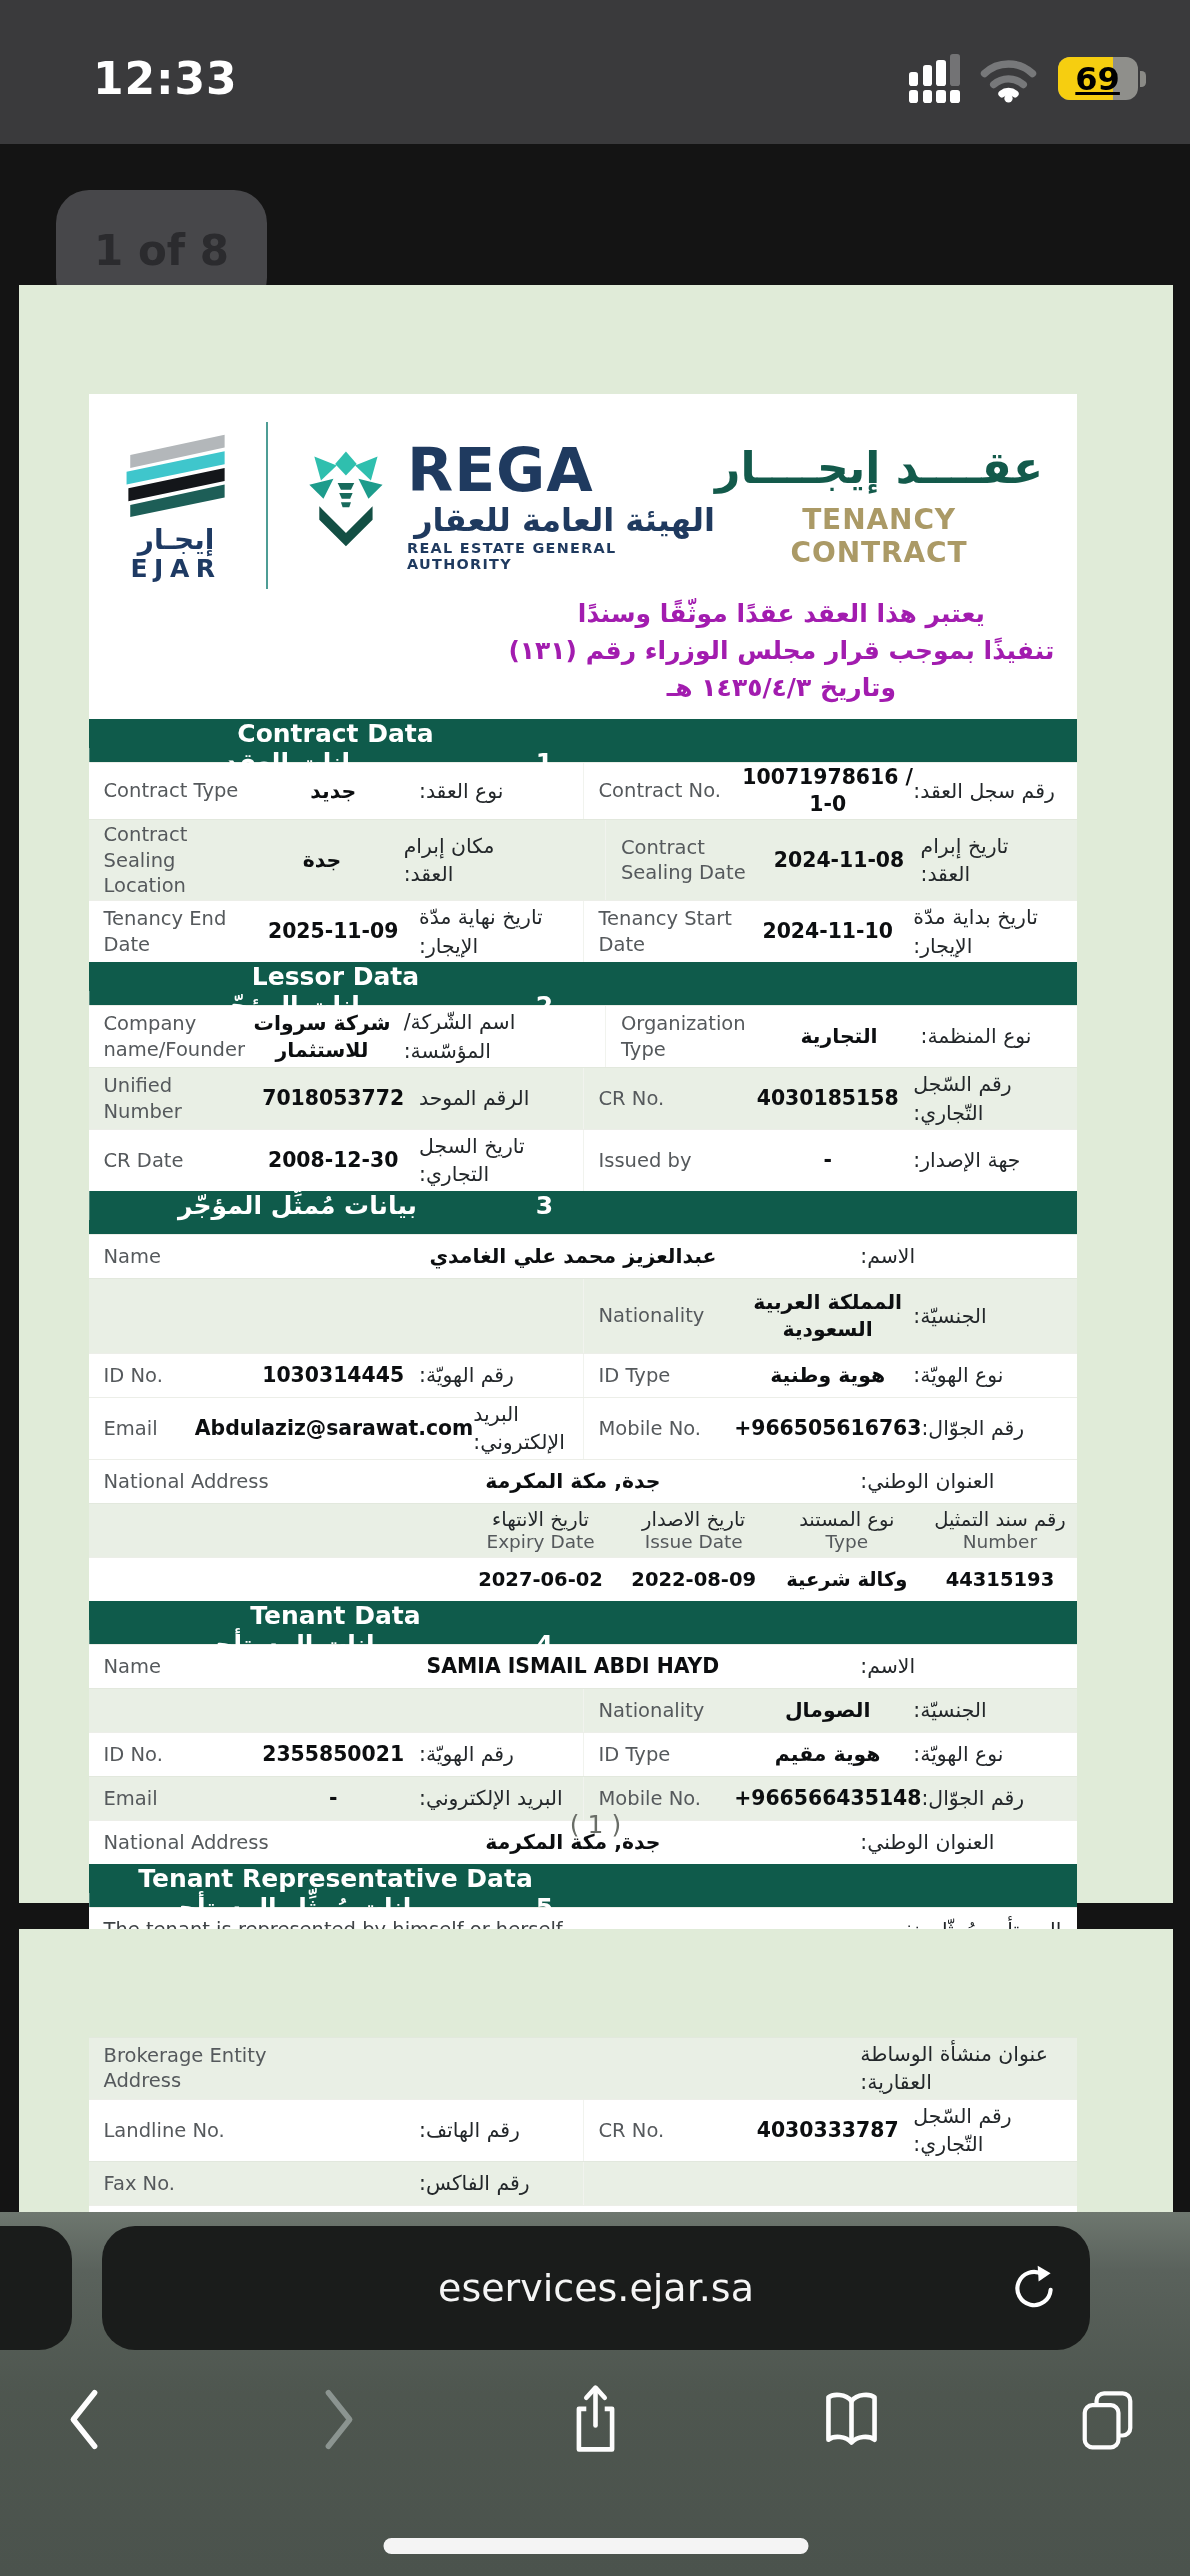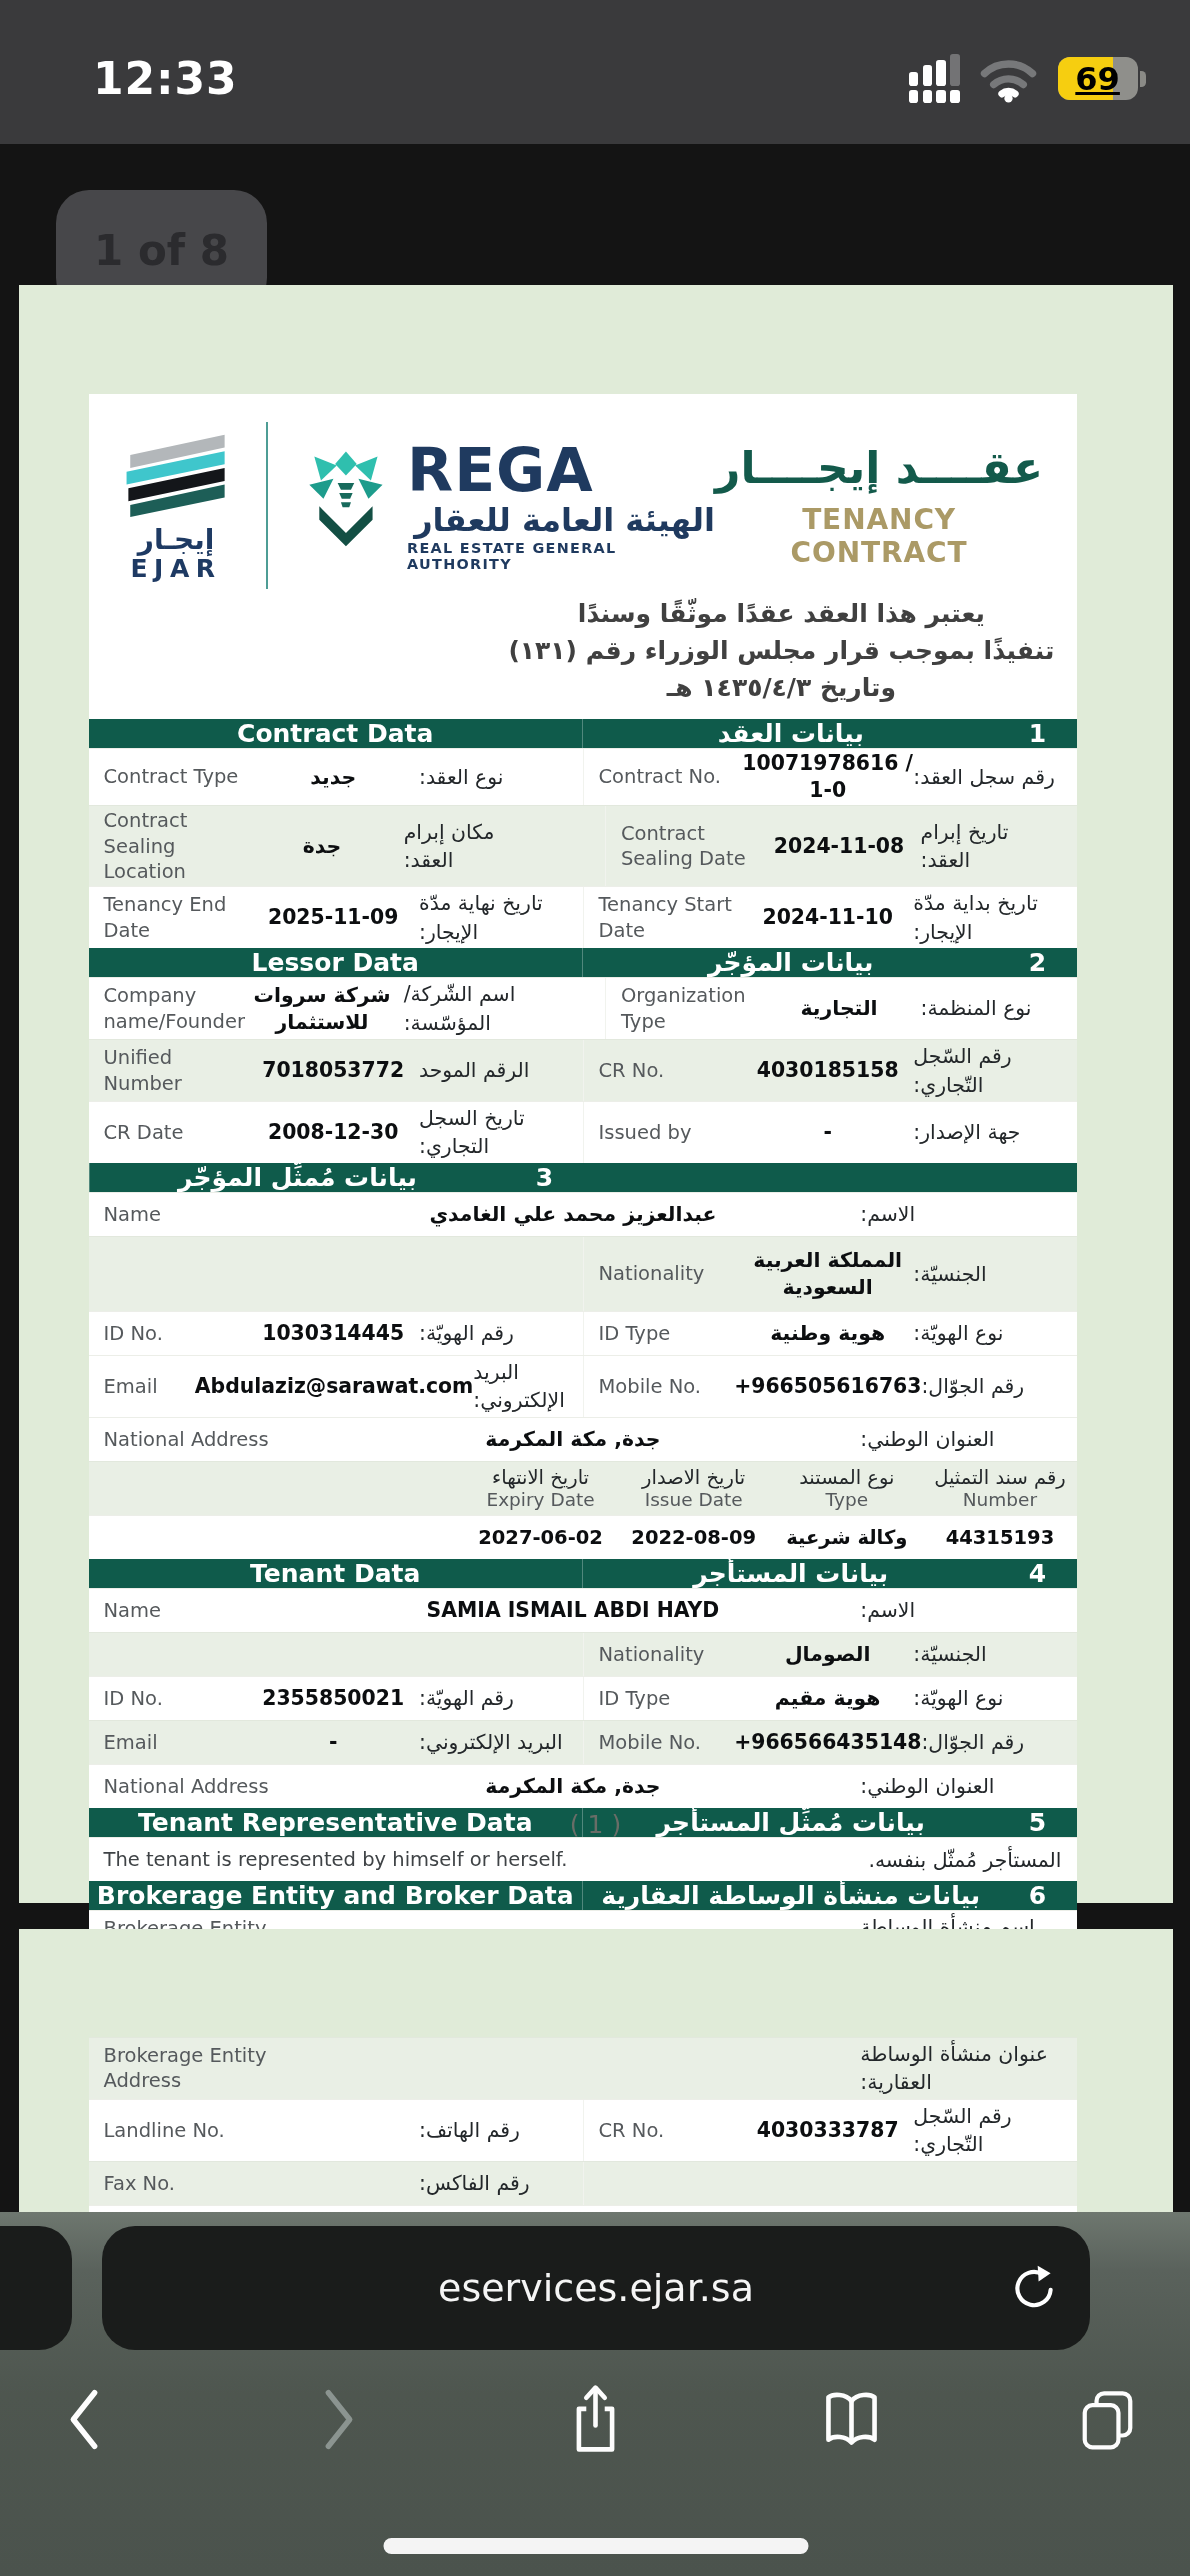--- a/index.html
+++ b/index.html
@@ -42,25 +42,25 @@
   .ejar-ar{color:#1e3a63;font-size:28px;font-weight:bold;margin-top:1.9px;direction:rtl;}
   .ejar-en{color:#1e3a63;font-size:25px;font-weight:bold;letter-spacing:6.5px;line-height:1;}
   .brand-divider{width:2.8px;height:167px;background:#4e9d95;margin:0 28px;}
   .rega{display:flex;align-items:center;gap:11px;}
   .rega-en{color:#1f3a5f;font-size:60px;font-weight:bold;line-height:1;letter-spacing:0.9px;}
   .rega-ar{color:#1f3a5f;font-size:32px;font-weight:bold;direction:rtl;line-height:1.25;}
   .rega-sub{color:#1f3a5f;font-size:14.4px;font-weight:bold;letter-spacing:1.3px;}
   .doc-titles{margin-left:auto;text-align:center;padding-right:24px;}
   .t-ar{color:#135a4b;font-size:44px;font-weight:bold;direction:rtl;}
   .t-en{color:#ab9a66;font-size:28px;font-weight:bold;letter-spacing:0.9px;margin-top:9.3px;}
-  .notice{width:60%;margin-left:auto;text-align:center;color:#404040;font-weight:bold;
+  .notice{width:60%;margin-left:auto;text-align:center;color:#a21caf;font-weight:bold;
           font-size:25px;line-height:37px;margin-top:5.6px;direction:rtl;}
 
   
-  .sec-bar{display:flex;height:29px;background:#0f5b4b;color:#fff;}
+  .sec-bar{display:flex;height:43px;background:#0f5b4b;color:#fff;flex-direction:column;}
   .sec-en{width:50%;display:flex;align-items:center;justify-content:center;
           font-weight:bold;font-size:25px;}
   .sec-right{width:50%;display:flex;align-items:center;border-left:1.9px solid rgba(255,255,255,.28);}
   .sec-ar{flex:1;text-align:center;font-weight:bold;font-size:25px;direction:rtl;}
   .sec-num{width:78px;text-align:center;font-weight:bold;font-size:25px;}
   .row{display:flex;align-items:stretch;min-height:43px;background:#fff;border-top:0.9px solid #eceee8;}
   .row.g{background:#e9efe5;border-top:0.9px solid #e2e8dd;}
   .row.l{min-height:61px;gap:45px;}
   .row.xl{min-height:74px;}
   .row.sliver{min-height:11px;}

